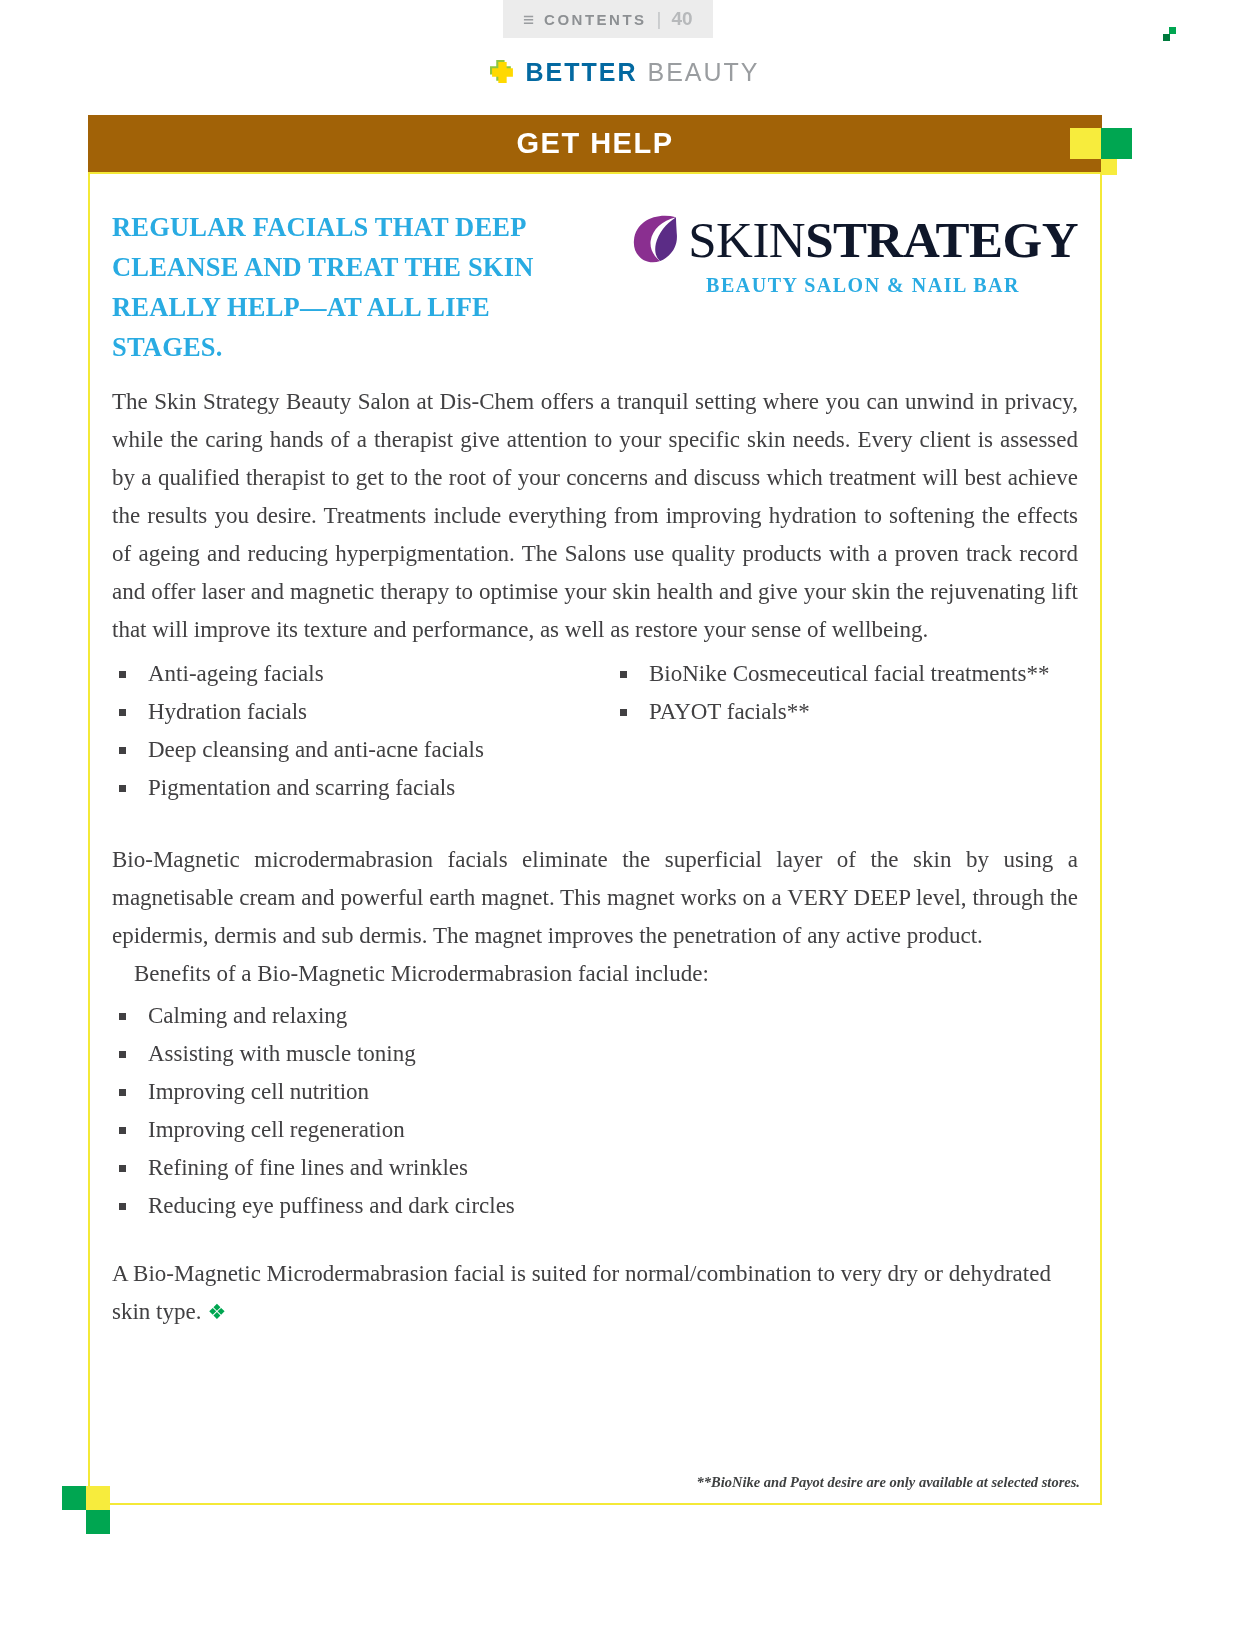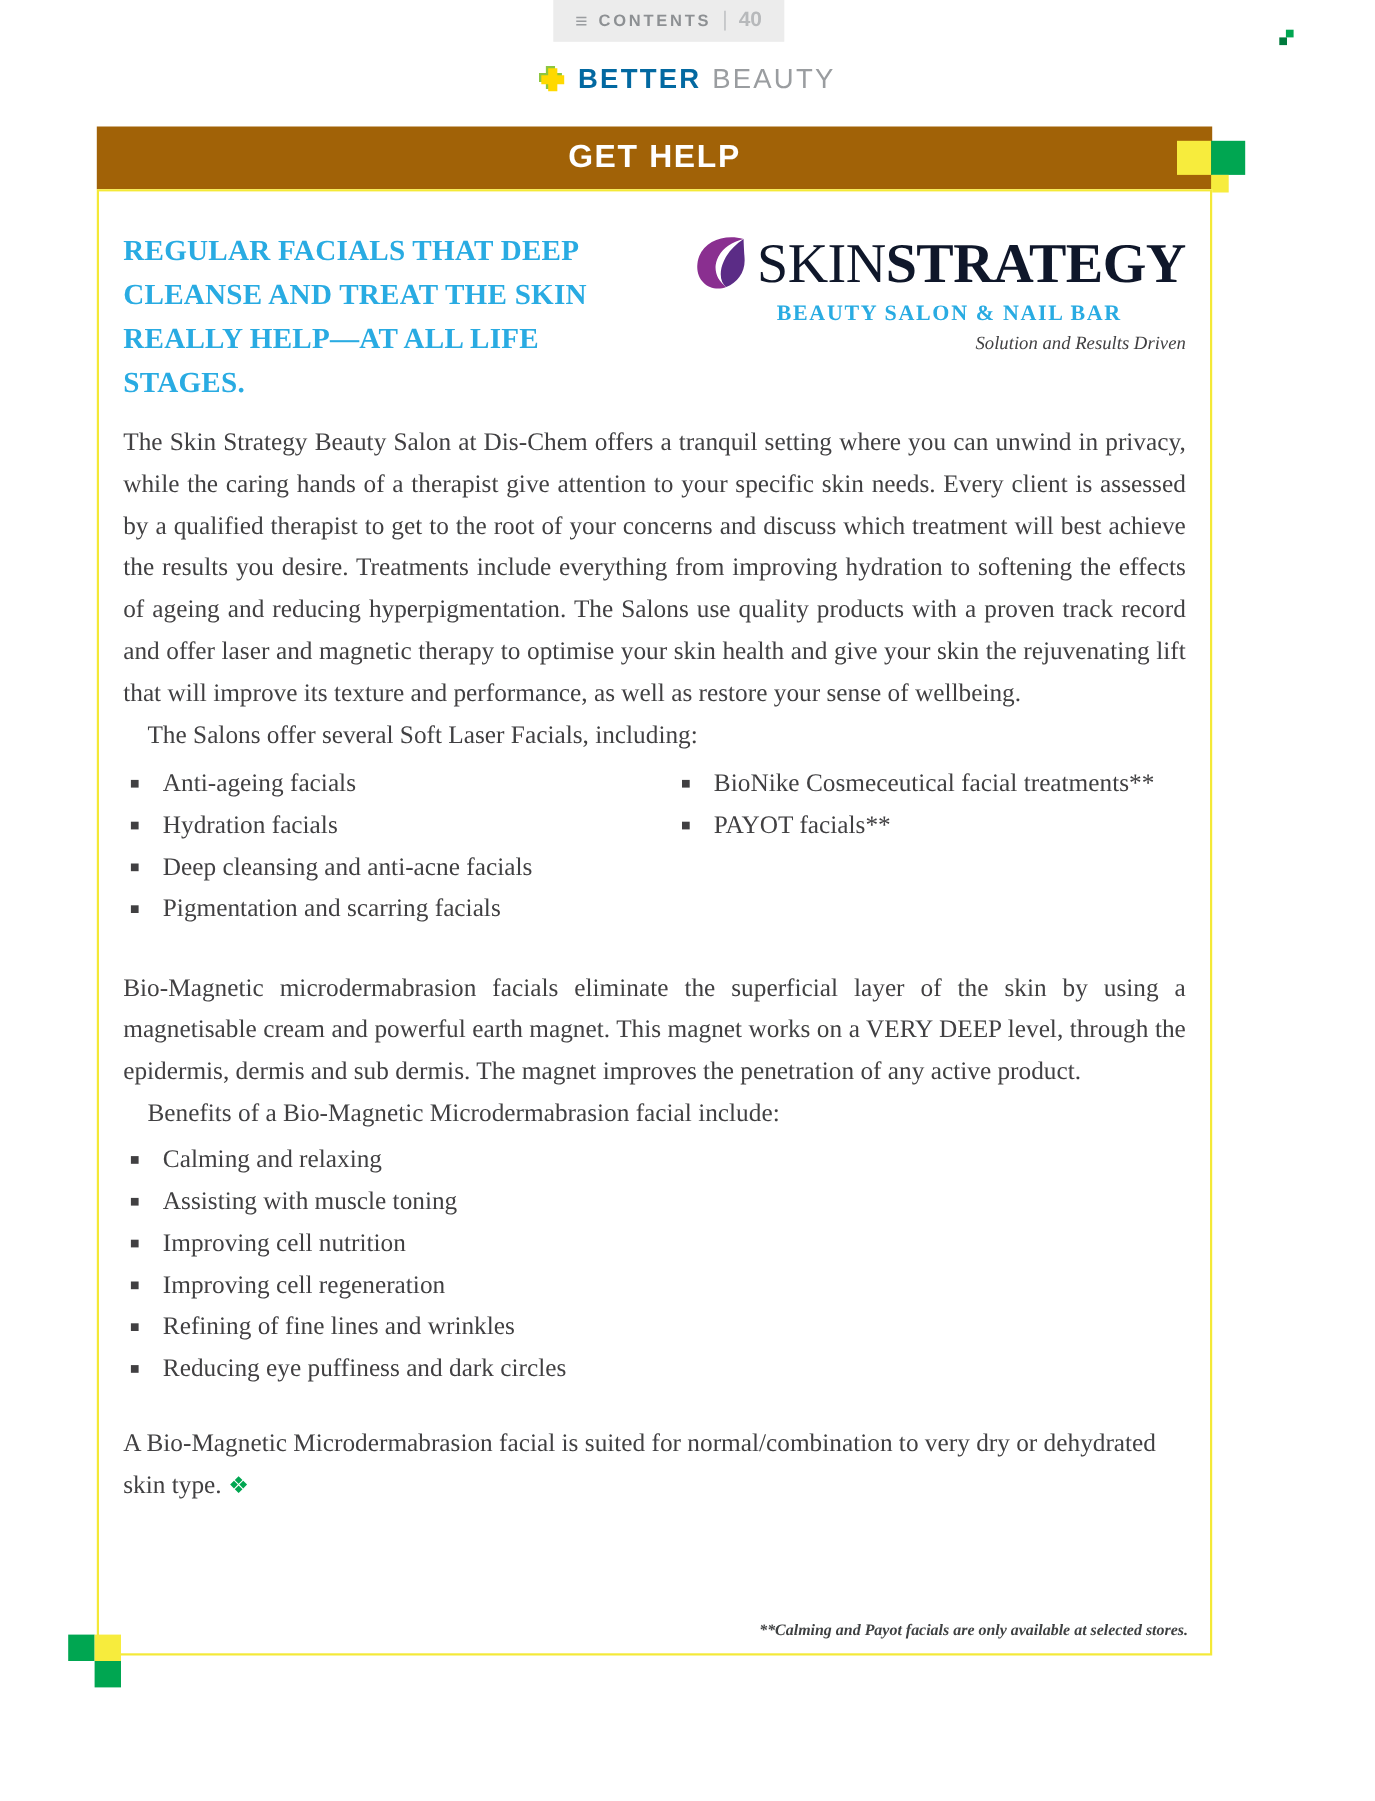--- a/index.html
+++ b/index.html
@@ -143,26 +143,24 @@
       <div class="brand-row">
         <span class="leaf-icon">
           <svg viewBox="0 0 64 64" width="58" height="56">
             <path d="M56 6 C34 0 10 10 8 32 C6 50 22 62 38 56 C30 50 26 42 27 33 C29 20 40 10 56 6 Z" fill="#8A2F90"></path>
             <path d="M56 6 C44 14 36 24 33 36 C31 45 33 52 38 56 C50 51 58 40 57 26 C56.5 18 56 10 56 6 Z" fill="#5B2C86"></path>
           </svg>
         </span>
         <span class="brand-text"><span class="brand-skin">SKIN</span><span class="brand-strategy">STRATEGY</span></span>
       </div>
       <div class="logo-subtitle">BEAUTY SALON &amp; NAIL BAR</div>
-      <div class="logo-tagline">Solution and Results Driven</div>
     </div>
   </div>
 
   <p class="body-p justified">The Skin Strategy Beauty Salon at Dis-Chem offers a tranquil setting where you can unwind in privacy, while the caring hands of a therapist give attention to your specific skin needs. Every client is assessed by a qualified therapist to get to the root of your concerns and discuss which treatment will best achieve the results you desire. Treatments include everything from improving hydration to softening the effects of ageing and reducing hyperpigmentation. The Salons use quality products with a proven track record and offer laser and magnetic therapy to optimise your skin health and give your skin the rejuvenating lift that will improve its texture and performance, as well as restore your sense of wellbeing.</p>
-  <p class="body-p lead">The Salons offer several Soft Laser Facials, including:</p>
 
   <div class="facial-cols">
     <ul class="blist col-left">
       <li>Anti-ageing facials</li>
       <li>Hydration facials</li>
       <li>Deep cleansing and anti-acne facials</li>
       <li>Pigmentation and scarring facials</li>
     </ul>
     <ul class="blist col-right">
       <li>BioNike Cosmeceutical facial treatments**</li>
@@ -177,18 +175,18 @@
     <li>Calming and relaxing</li>
     <li>Assisting with muscle toning</li>
     <li>Improving cell nutrition</li>
     <li>Improving cell regeneration</li>
     <li>Refining of fine lines and wrinkles</li>
     <li>Reducing eye puffiness and dark circles</li>
   </ul>
 
   <p class="body-p closing"><span>A Bio-Magnetic Microdermabrasion facial is suited for normal/combination to very dry or dehydrated skin type.</span><span class="closing-mark">❖</span></p>
 
-  <div class="footnote">**Calming and Payot facials are only available at selected stores.</div>
+  <div class="footnote">**BioNike and Payot desire are only available at selected stores.</div>
 </div>
 
 <span class="sq sq-g bl-sq1"></span>
 <span class="sq sq-y bl-sq2"></span>
 <span class="sq sq-g bl-sq3"></span>
 
 </body></html>

